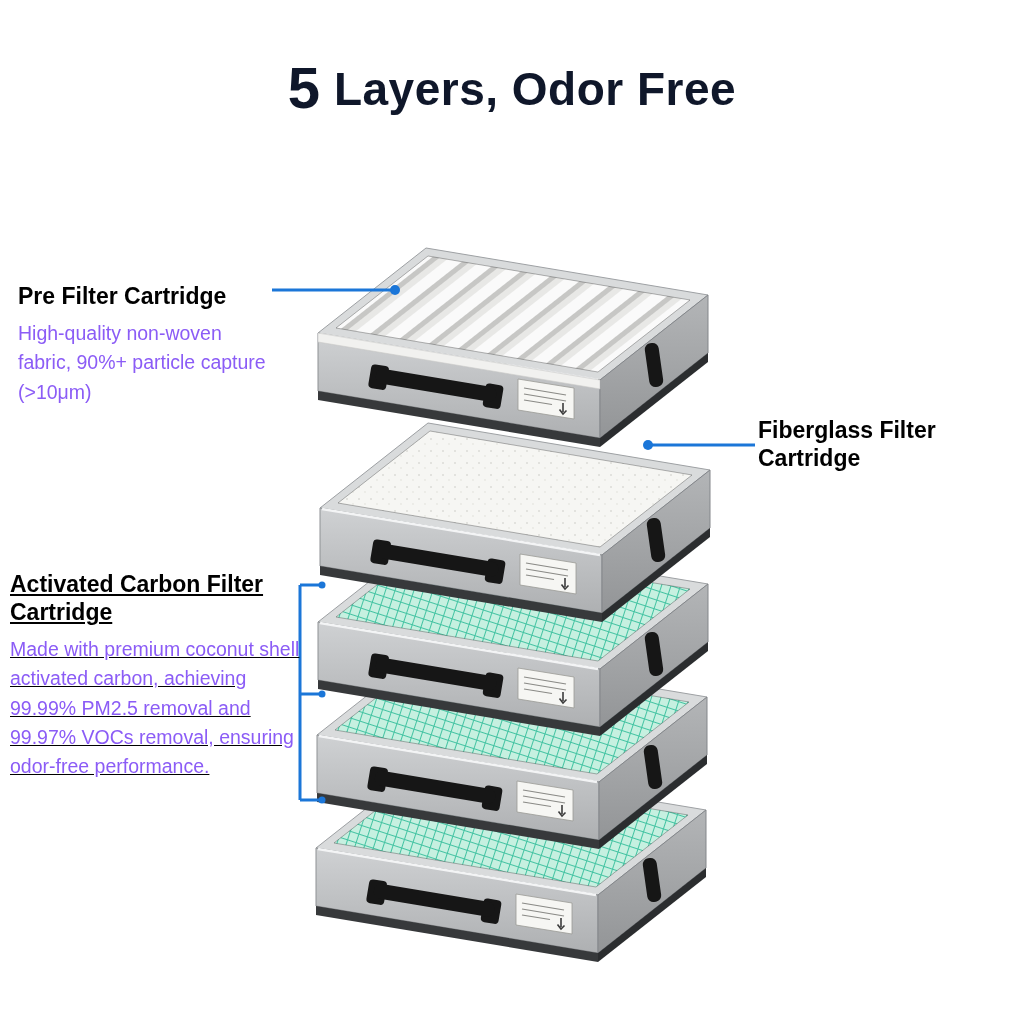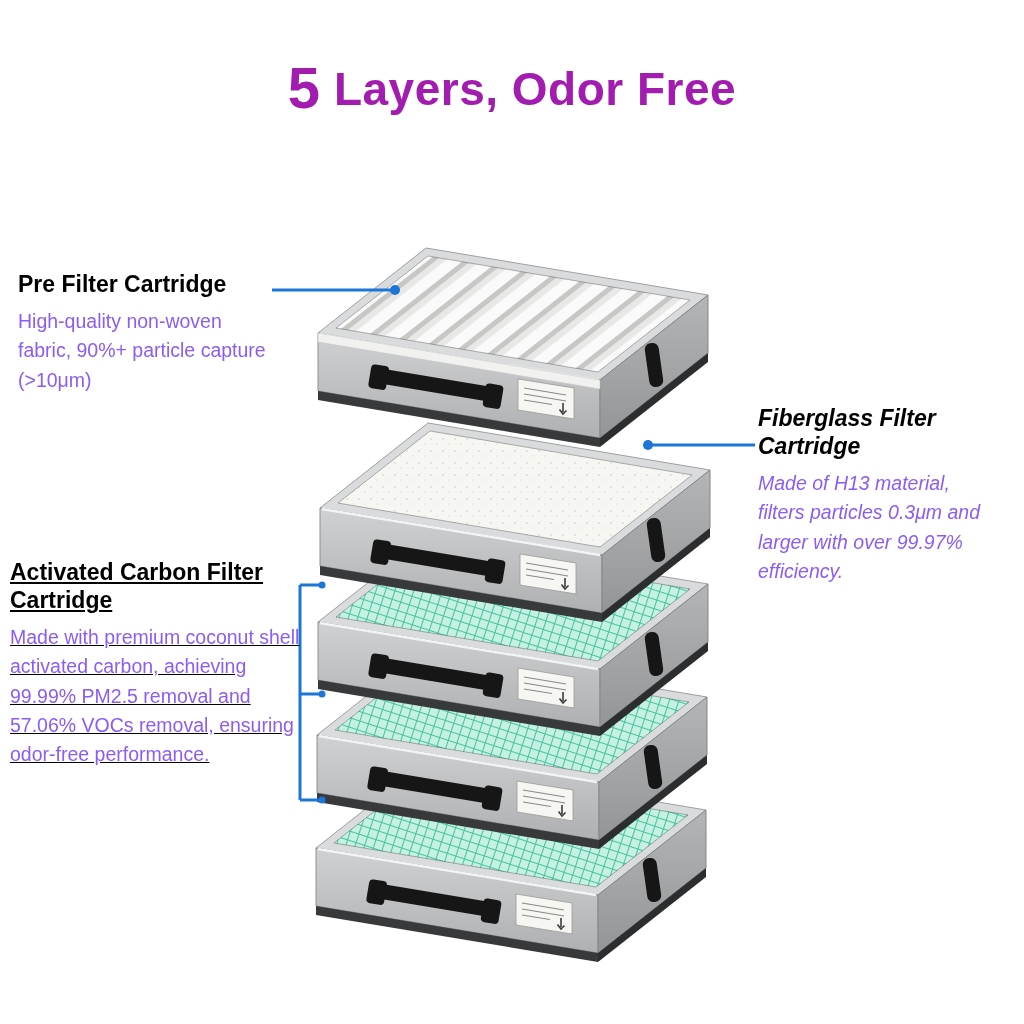--- a/index.html
+++ b/index.html
@@ -1,28 +1,28 @@
 <!DOCTYPE html>
 <html style="--accent: #1b76d8; --mesh-base: #c6f0e0; --mesh-line: #43c3a2; --frame: #d9dbdc; --handle: #161616; --lip: #37393b;"><head>
 <meta charset="utf-8">
 <style>
   html,body{margin:0;padding:0;background:#ffffff;}
   body{font-family:"Liberation Sans",sans-serif;}
   .canvas{position:relative;width:1024px;height:1024px;background:#fff;overflow:hidden;}
   svg.scene{position:absolute;left:0;top:0;width:1024px;height:1024px;}
 
   h1.title{position:absolute;top:54px;left:0;width:100%;text-align:center;margin:0;
-           font-size:46px;font-weight:800;color:#a21caf;letter-spacing:.5px;}
+           font-size:46px;font-weight:800;color:#0f172a;letter-spacing:.5px;}
   h1.title .big{font-size:58px;vertical-align:-3px;}
 
-  .callout{position:absolute;}
+  .callout{position:absolute;margin-top:12px;}
   .callout-heading{font-size:23px;font-weight:700;color:#000;line-height:1.22;margin-bottom:9px;}
   .callout-body{font-size:19.5px;line-height:1.5;color:#8b5cf6;}
   .pre-label{left:18px;top:270px;width:252px;}
-  .fiber-label{left:758px;top:404px;width:238px;font-style:italic;}
+  .fiber-label{left:758px;top:404px;width:238px;}
   .carbon-label{left:10px;top:558px;width:300px;text-decoration:underline;}
 
   
   .face-top{fill:var(--frame,#d9dbdc);stroke:#9da0a3;stroke-width:1;}
   .face-front{stroke:#8e9194;stroke-width:1;}
   .face-side{stroke:#83868a;stroke-width:1;}
   .face-lip{fill:var(--lip,#37393b);}
   .face-lip-side{fill:#2b2d2f;}
   .edge-highlight{stroke:#f3f4f5;stroke-width:2.5;}
   .texture{stroke:rgba(0,0,0,.28);stroke-width:1;}
@@ -151,21 +151,20 @@
     </g>
   </svg>
 
   <div class="callout pre-label">
     <div class="callout-heading">Pre Filter Cartridge</div>
     <div class="callout-body">High-quality non-woven fabric, 90%+ particle capture (&gt;10μm)</div>
   </div>
 
   <div class="callout fiber-label">
     <div class="callout-heading">Fiberglass Filter Cartridge</div>
-    <div class="callout-body">Made of H13 material, filters particles 0.3μm and larger with over 99.97% efficiency.</div>
   </div>
 
   <div class="callout carbon-label">
     <div class="callout-heading">Activated Carbon Filter Cartridge</div>
-    <div class="callout-body">Made with premium coconut shell activated carbon, achieving 99.99% PM2.5 removal and 57.06% VOCs removal, ensuring odor-free performance.</div>
+    <div class="callout-body">Made with premium coconut shell activated carbon, achieving 99.99% PM2.5 removal and 99.97% VOCs removal, ensuring odor-free performance.</div>
   </div>
 
 </div>
 
 </body></html>

